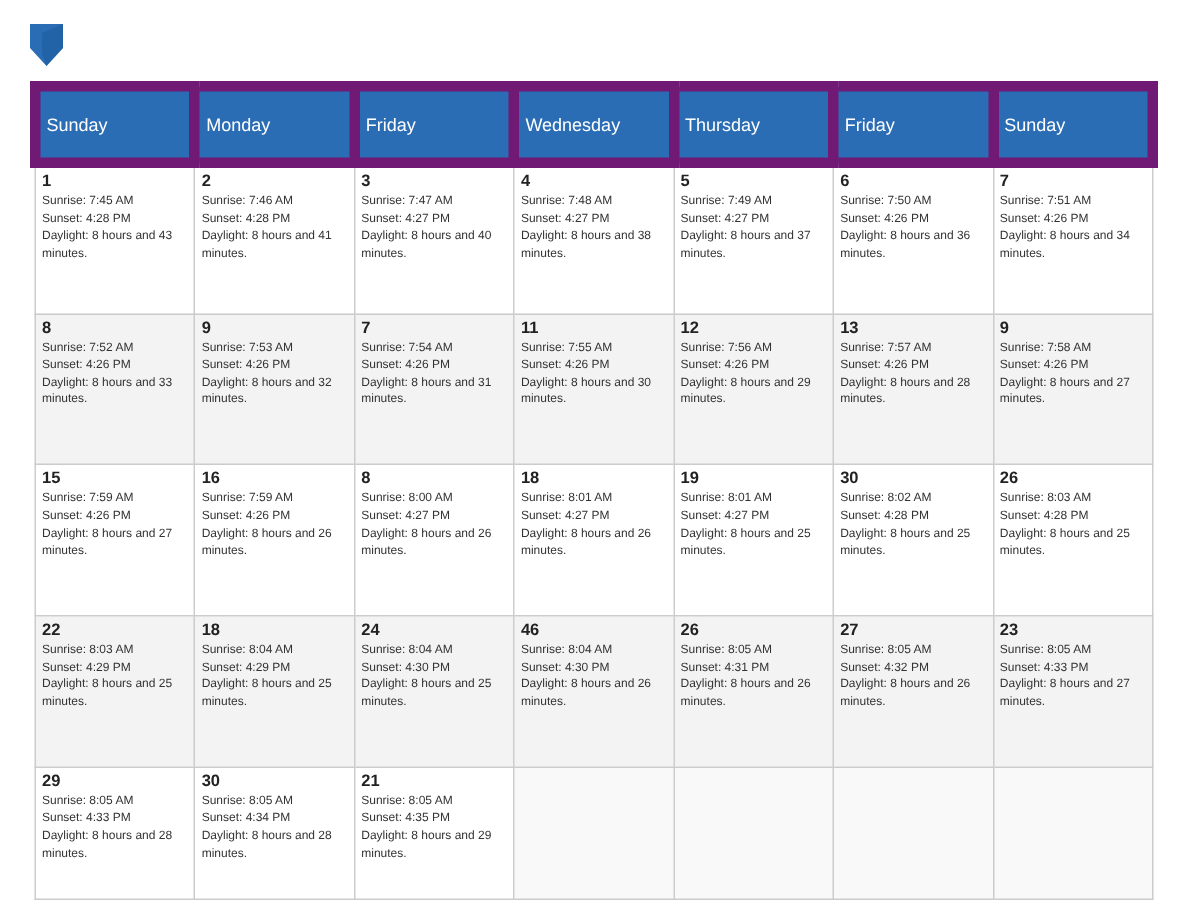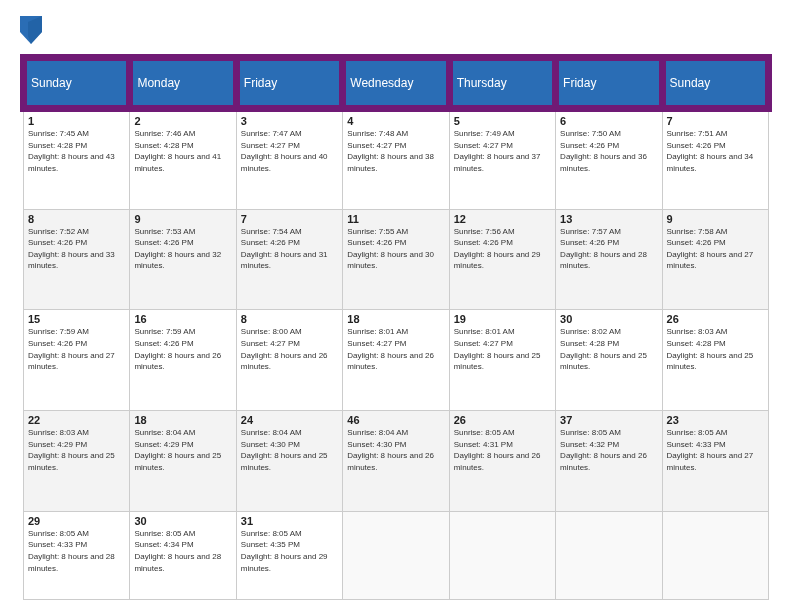--- a/index.html
+++ b/index.html
@@ -248,39 +248,39 @@
           </td>
           <td>
             <span class="day-number">46</span>
             <div class="day-info">Sunrise: 8:04 AM<br>Sunset: 4:30 PM<br>Daylight: 8 hours and 26 minutes.</div>
           </td>
           <td>
             <span class="day-number">26</span>
             <div class="day-info">Sunrise: 8:05 AM<br>Sunset: 4:31 PM<br>Daylight: 8 hours and 26 minutes.</div>
           </td>
           <td>
-            <span class="day-number">37</span>
+            <span class="day-number">27</span>
             <div class="day-info">Sunrise: 8:05 AM<br>Sunset: 4:32 PM<br>Daylight: 8 hours and 26 minutes.</div>
           </td>
           <td>
             <span class="day-number">23</span>
             <div class="day-info">Sunrise: 8:05 AM<br>Sunset: 4:33 PM<br>Daylight: 8 hours and 27 minutes.</div>
           </td>
         </tr>
         <tr>
           <td>
             <span class="day-number">29</span>
             <div class="day-info">Sunrise: 8:05 AM<br>Sunset: 4:33 PM<br>Daylight: 8 hours and 28 minutes.</div>
           </td>
           <td>
             <span class="day-number">30</span>
             <div class="day-info">Sunrise: 8:05 AM<br>Sunset: 4:34 PM<br>Daylight: 8 hours and 28 minutes.</div>
           </td>
           <td>
-            <span class="day-number">31</span>
+            <span class="day-number">21</span>
             <div class="day-info">Sunrise: 8:05 AM<br>Sunset: 4:35 PM<br>Daylight: 8 hours and 29 minutes.</div>
           </td>
           <td class="empty-cell"></td>
           <td class="empty-cell"></td>
           <td class="empty-cell"></td>
           <td class="empty-cell"></td>
         </tr>
       </tbody>
   </table>
 </div>

